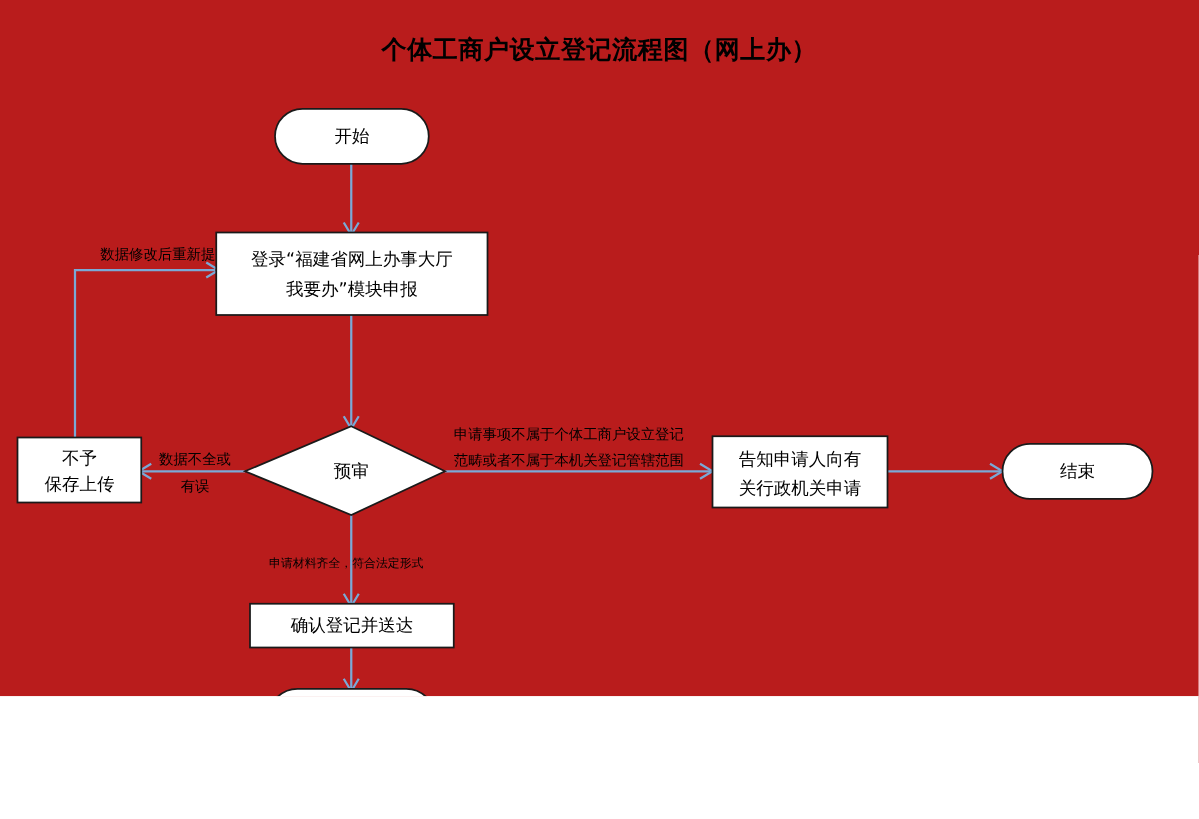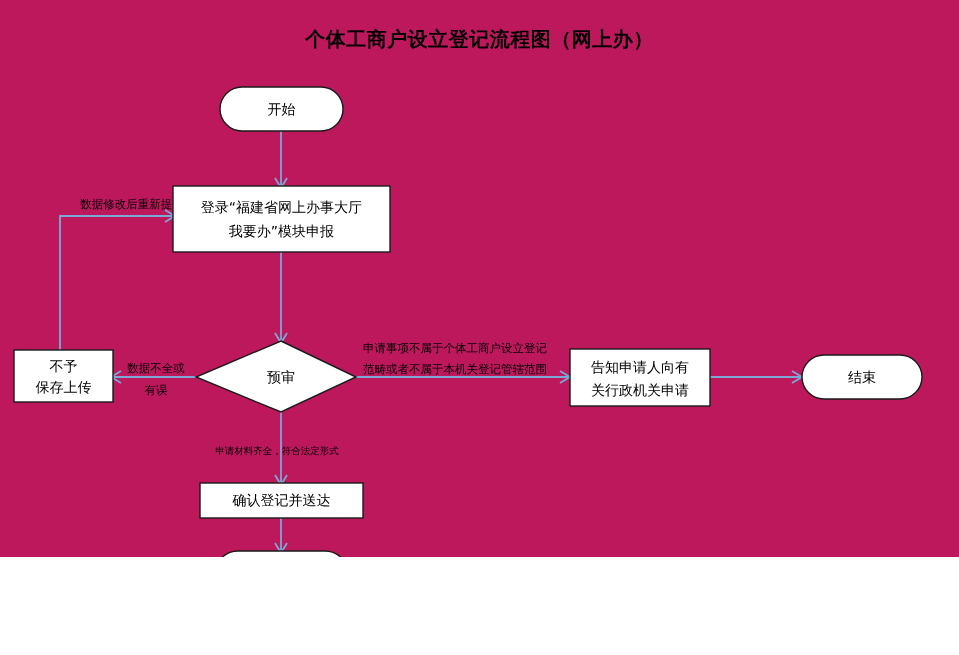--- a/index.html
+++ b/index.html
@@ -4,21 +4,21 @@
 <style>
   html, body {
     margin: 0;
     padding: 0;
     background: #ffffff;
   }
   #page {
     position: relative;
     width: 959px;
     height: 557px;
-    background: #be185d;
+    background: #b91c1c;
     font-family: "DejaVu Sans", "Liberation Sans", sans-serif;
     overflow: hidden;
   }
   #chart-title {
     position: absolute;
     left: 0;
     top: 26px;
     width: 959px;
     text-align: center;
     font-family: "DejaVu Serif", "Liberation Serif", serif;

